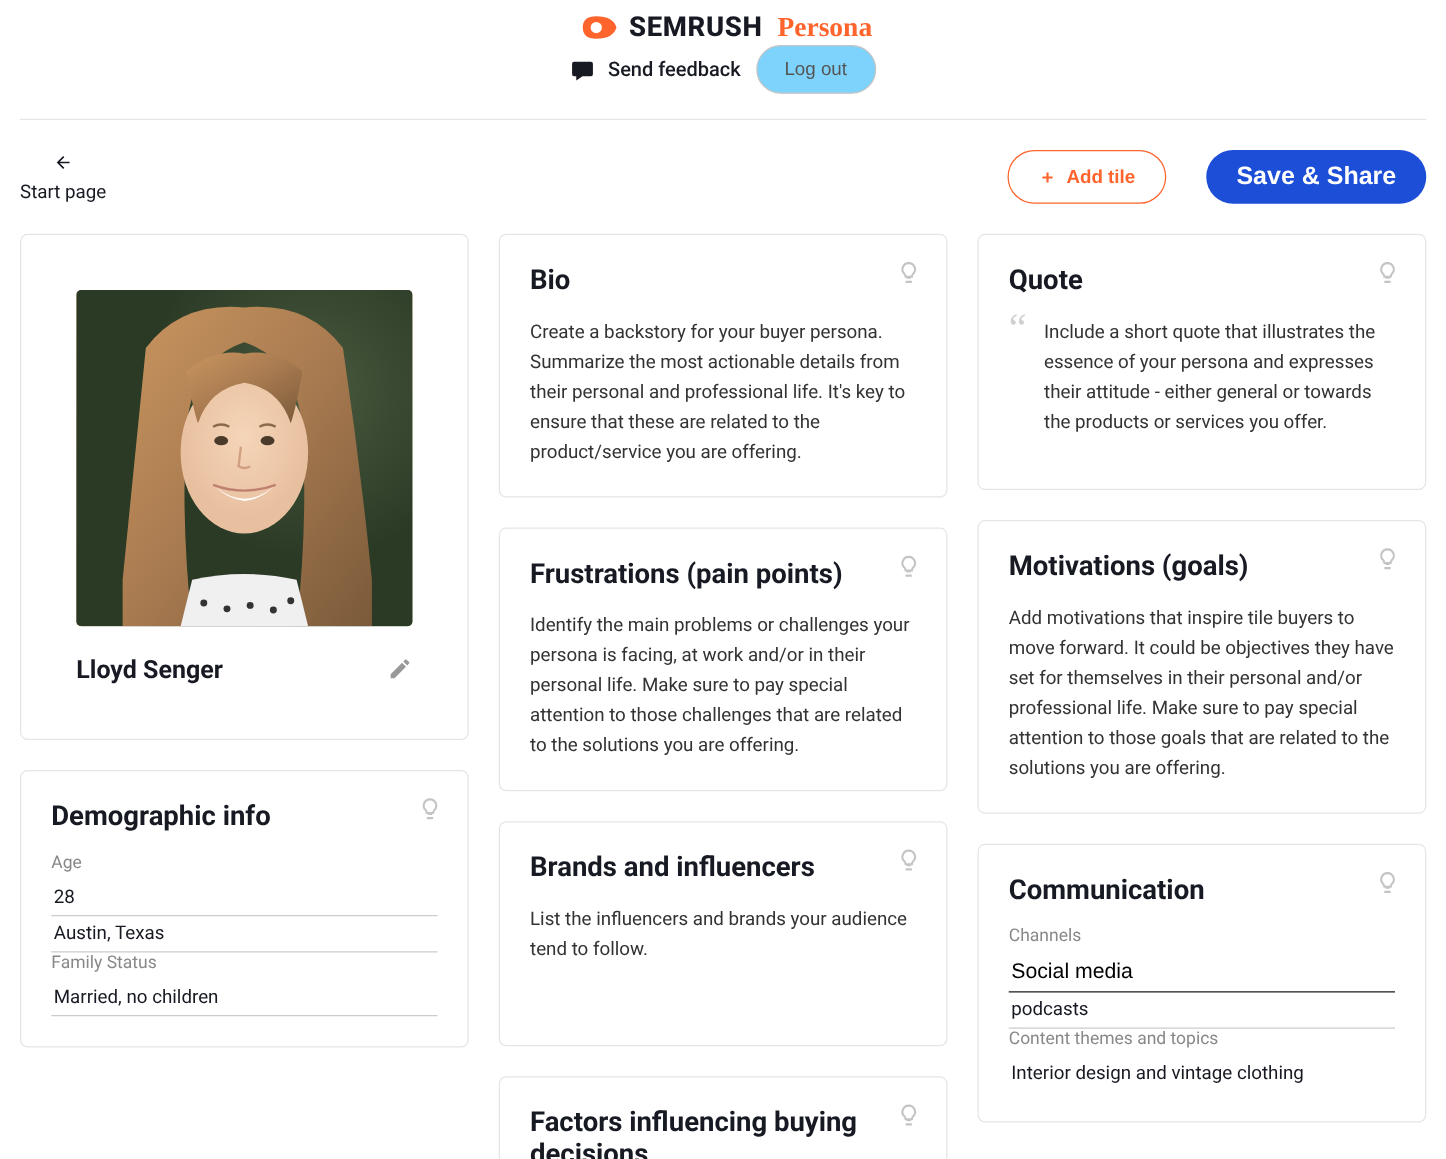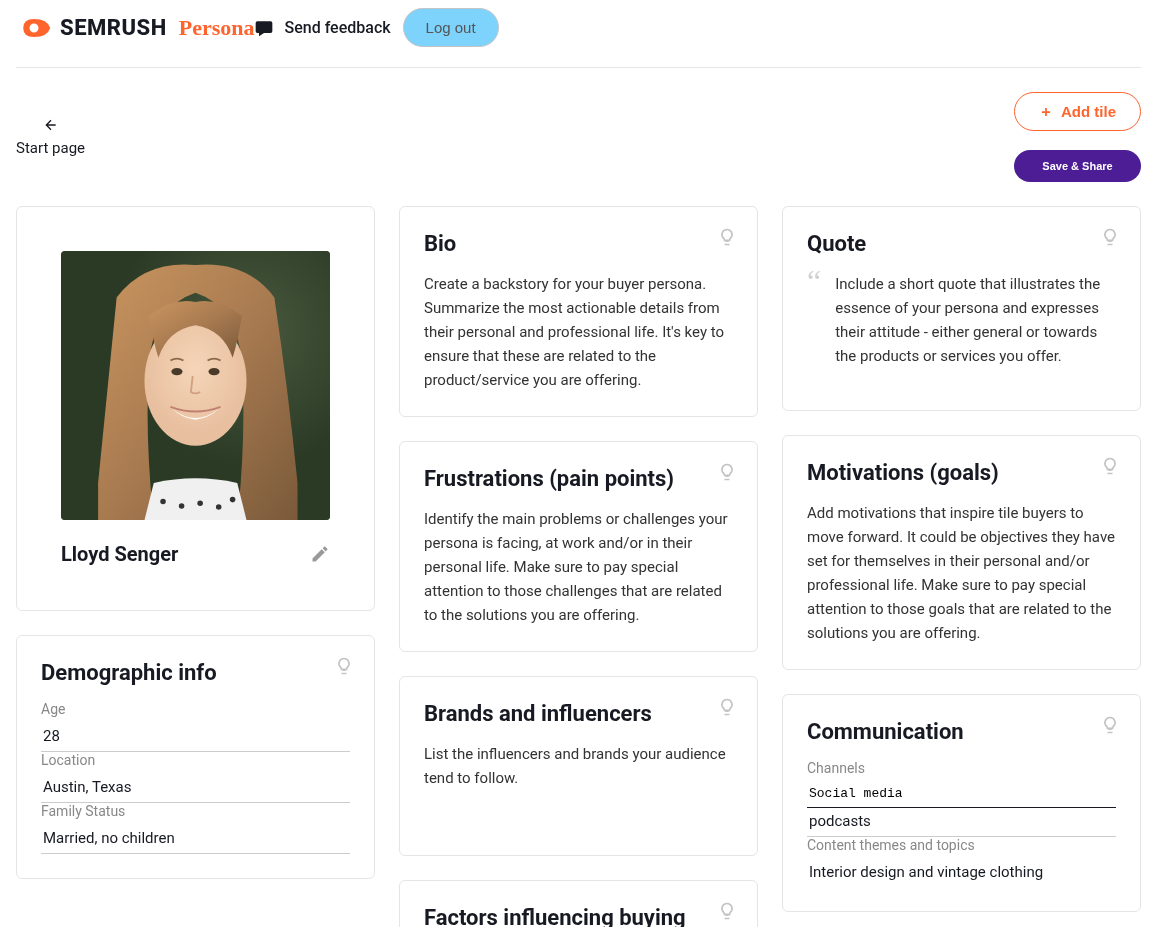--- a/index.html
+++ b/index.html
@@ -6,23 +6,25 @@
     body {
       font-family: -apple-system, BlinkMacSystemFont, "Segoe UI", Roboto, Helvetica, Arial, sans-serif;
       background: #fff;
       color: #171A22;
     }
     .container { max-width: 1157px; margin: 0 auto; padding: 0 16px; }
     
     
     .header {
       display: flex;
+      justify-content: space-between;
       align-items: center;
       padding: 8px 0 20px 0;
       border-bottom: 1px solid #e5e5e5;
+      flex-direction: column;
     }
     .logo-wrap { display: flex; align-items: center; gap: 8px; }
     .logo-flame { width: 36px; height: 28px; }
     .logo-text { font-size: 22px; font-weight: 800; letter-spacing: 0.5px; color: #171A22; }
     .logo-sub { font-family: "Comic Sans MS", cursive; font-size: 22px; color: #ff642d; font-weight: 600; margin-left: 4px; }
     .header-right { display: flex; align-items: center; gap: 12px; }
     .feedback { display: flex; align-items: center; gap: 10px; font-size: 16px; font-weight: 500; cursor: pointer; }
     .btn-logout {
       border: 1px solid #c4c4c4;
       background: #7dd3fc;
@@ -34,41 +36,41 @@
     }
     
     
     .subheader {
       display: flex;
       justify-content: space-between;
       align-items: center;
       padding: 24px 0;
     }
     .start-link { display: flex; align-items: center; gap: 6px; font-size: 15px; cursor: pointer; flex-direction: column; }
-    .subheader-right { display: flex; gap: 19px; flex-direction: column; }
+    .subheader-right { display: flex; gap: 32px; }
     .btn-add-tile {
       border: 1px solid #ff642d;
       background: #fff;
       color: #ff642d;
       border-radius: 22px;
       padding: 10px 24px;
       font-size: 15px;
       font-weight: 600;
       display: flex;
       align-items: center;
       gap: 8px;
       cursor: pointer;
     }
     .btn-save {
       border: none;
-      background: #4c1d95;
+      background: #1d4ed8;
       color: #fff;
       border-radius: 22px;
       padding: 10px 24px;
-      font-size: 11px;
+      font-size: 20px;
       font-weight: 600;
       cursor: pointer;
     }
     
     
     .grid {
       display: grid;
       grid-template-columns: 1fr 1fr 1fr;
       gap: 24px;
       padding-bottom: 40px;
@@ -106,26 +108,26 @@
     .field-label { font-size: 14px; color: #888; margin-bottom: 6px; display: block; }
     .field-value {
       font-size: 15px;
       color: #171A22;
       padding: 4px 2px 6px 2px;
       border-bottom: 1px solid #ccc;
       min-height: 24px;
     }
     .field-input {
       width: 100%;
-      font-size: 13px;
+      font-size: 17px;
       padding: 4px 2px 6px 2px;
       border: none;
       border-bottom: 1px solid #171A22;
       outline: none;
-      font-family: Liberation Mono, monospace;
+      font-family: Liberation Sans, sans-serif;
     }
     
     
     .quote-wrap { display: flex; gap: 14px; }
     .quote-mark { font-size: 32px; color: #d0d0d0; line-height: 0.6; font-family: Georgia, serif; }
     
     
     .icon-svg { width: 20px; height: 20px; display: inline-block; vertical-align: middle; }
   </style>
 </head>
@@ -223,21 +225,20 @@
       <div class="tile">
         <svg class="icon-svg tile-hint-icon" viewBox="0 0 24 24" fill="none" stroke="#c4c4c4" stroke-width="2">
           <path d="M9 21h6M10 17h4M12 3a6 6 0 0 0-4 10.5c.5.7 1 1.5 1 2.5h6c0-1 .5-1.8 1-2.5A6 6 0 0 0 12 3z"></path>
         </svg>
         <div class="tile-title">Demographic info</div>
         <div class="field">
           <span class="field-label">Age</span>
           <div class="field-value">28</div>
         </div>
         <div class="field">
-          <span class="field-label">Location</span>
           <div class="field-value">Austin, Texas</div>
         </div>
         <div class="field">
           <span class="field-label">Family Status</span>
           <div class="field-value">Married, no children</div>
         </div>
       </div>
     </div>
 
     <div class="col">

